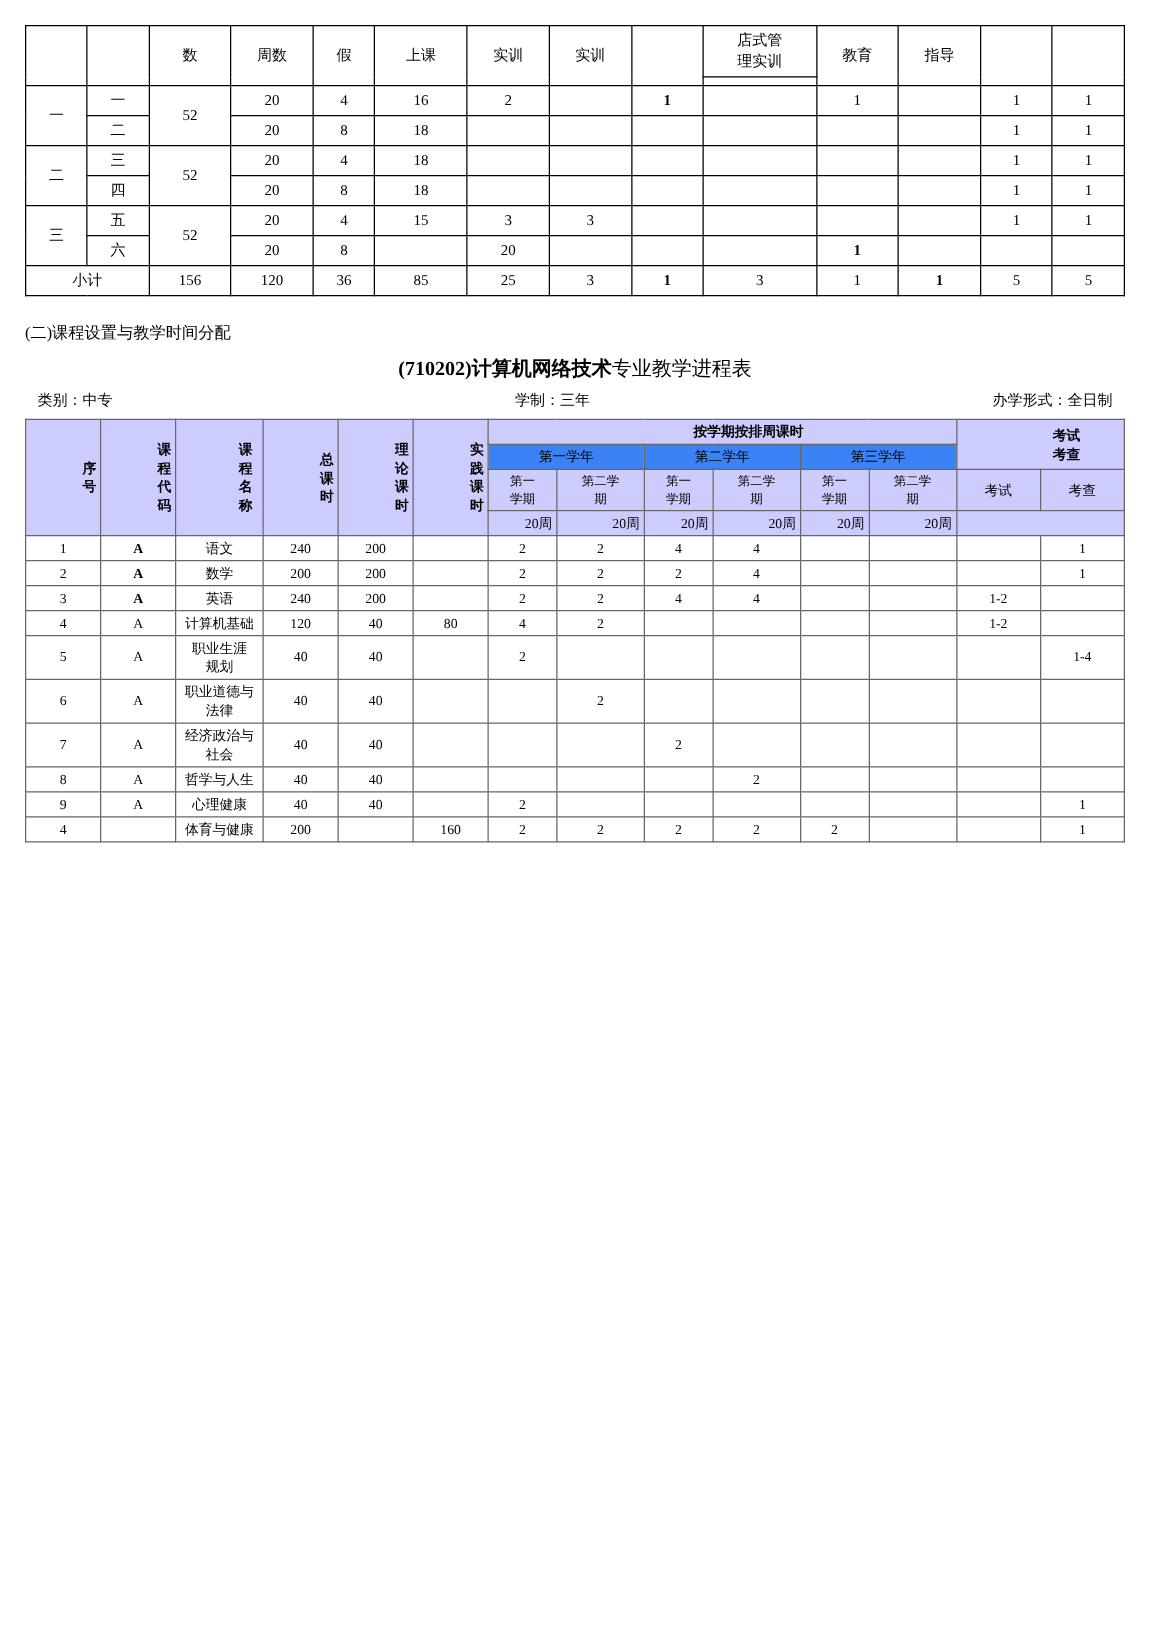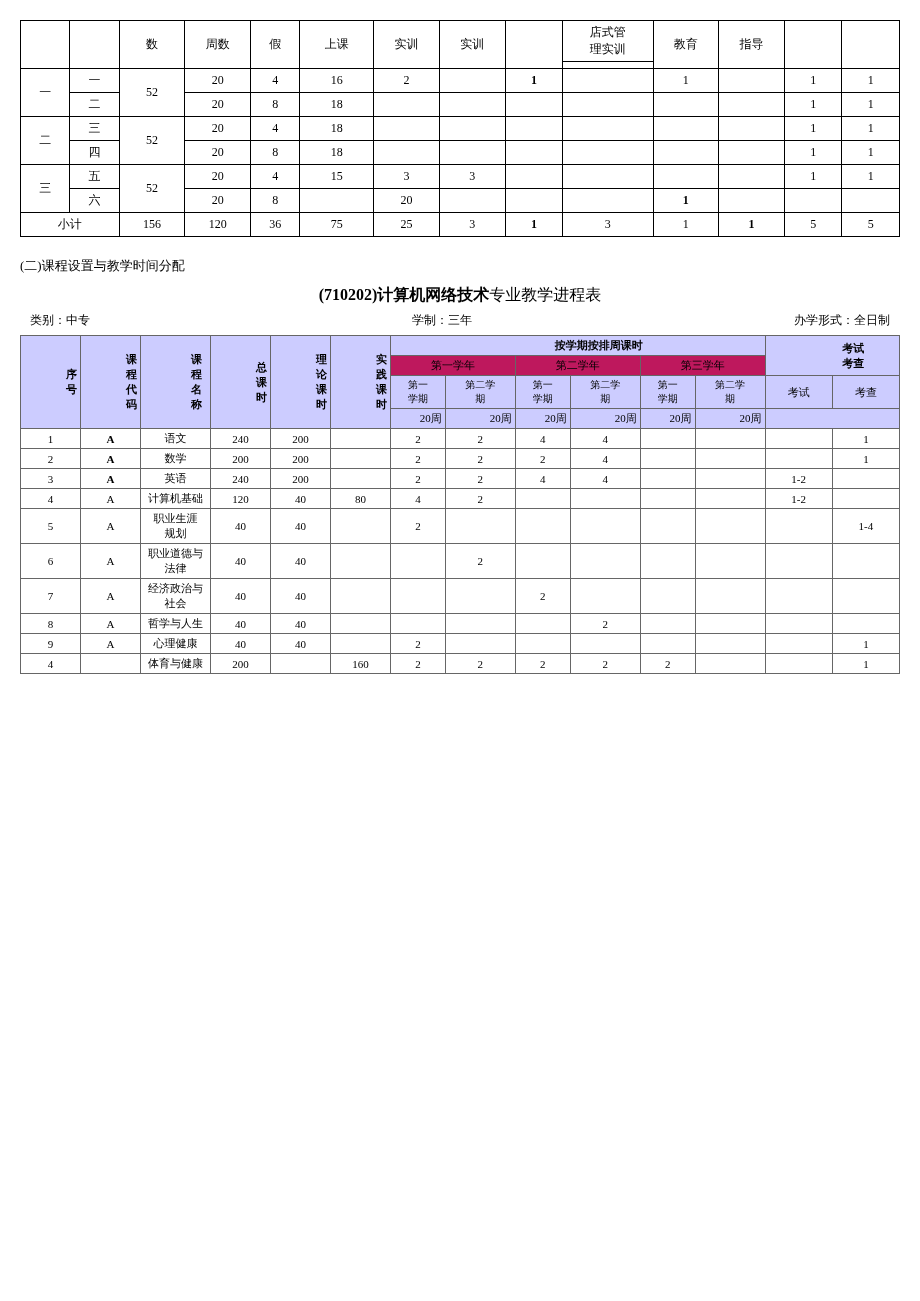--- a/index.html
+++ b/index.html
@@ -68,21 +68,21 @@
       padding: 2px 3px;
     }
 
     
     .schedule-table .header-row td {
       background-color: #ccccff;
       font-weight: bold;
       padding-left: 45px;
     }
     .schedule-table .header-row2 td {
-      background-color: #be185d;
+      background-color: #3b82f6;
     }
     .schedule-table .header-row3 td {
       background-color: #ccccff;
     }
     .schedule-table .header-row4 td {
       background-color: #ccccff;
       text-align: right;
     }
 
     
@@ -216,21 +216,21 @@
       <td></td>
       <td></td>
       <td></td>
     </tr>
 
     <tr class="subtotal-row">
       <td colspan="2">小计</td>
       <td>156</td>
       <td>120</td>
       <td>36</td>
-      <td>75</td>
+      <td>85</td>
       <td>25</td>
       <td>3</td>
       <td><b>1</b></td>
       <td>3</td>
       <td>1</td>
       <td><b>1</b></td>
       <td>5</td>
       <td>5</td>
     </tr>
   </tbody>

